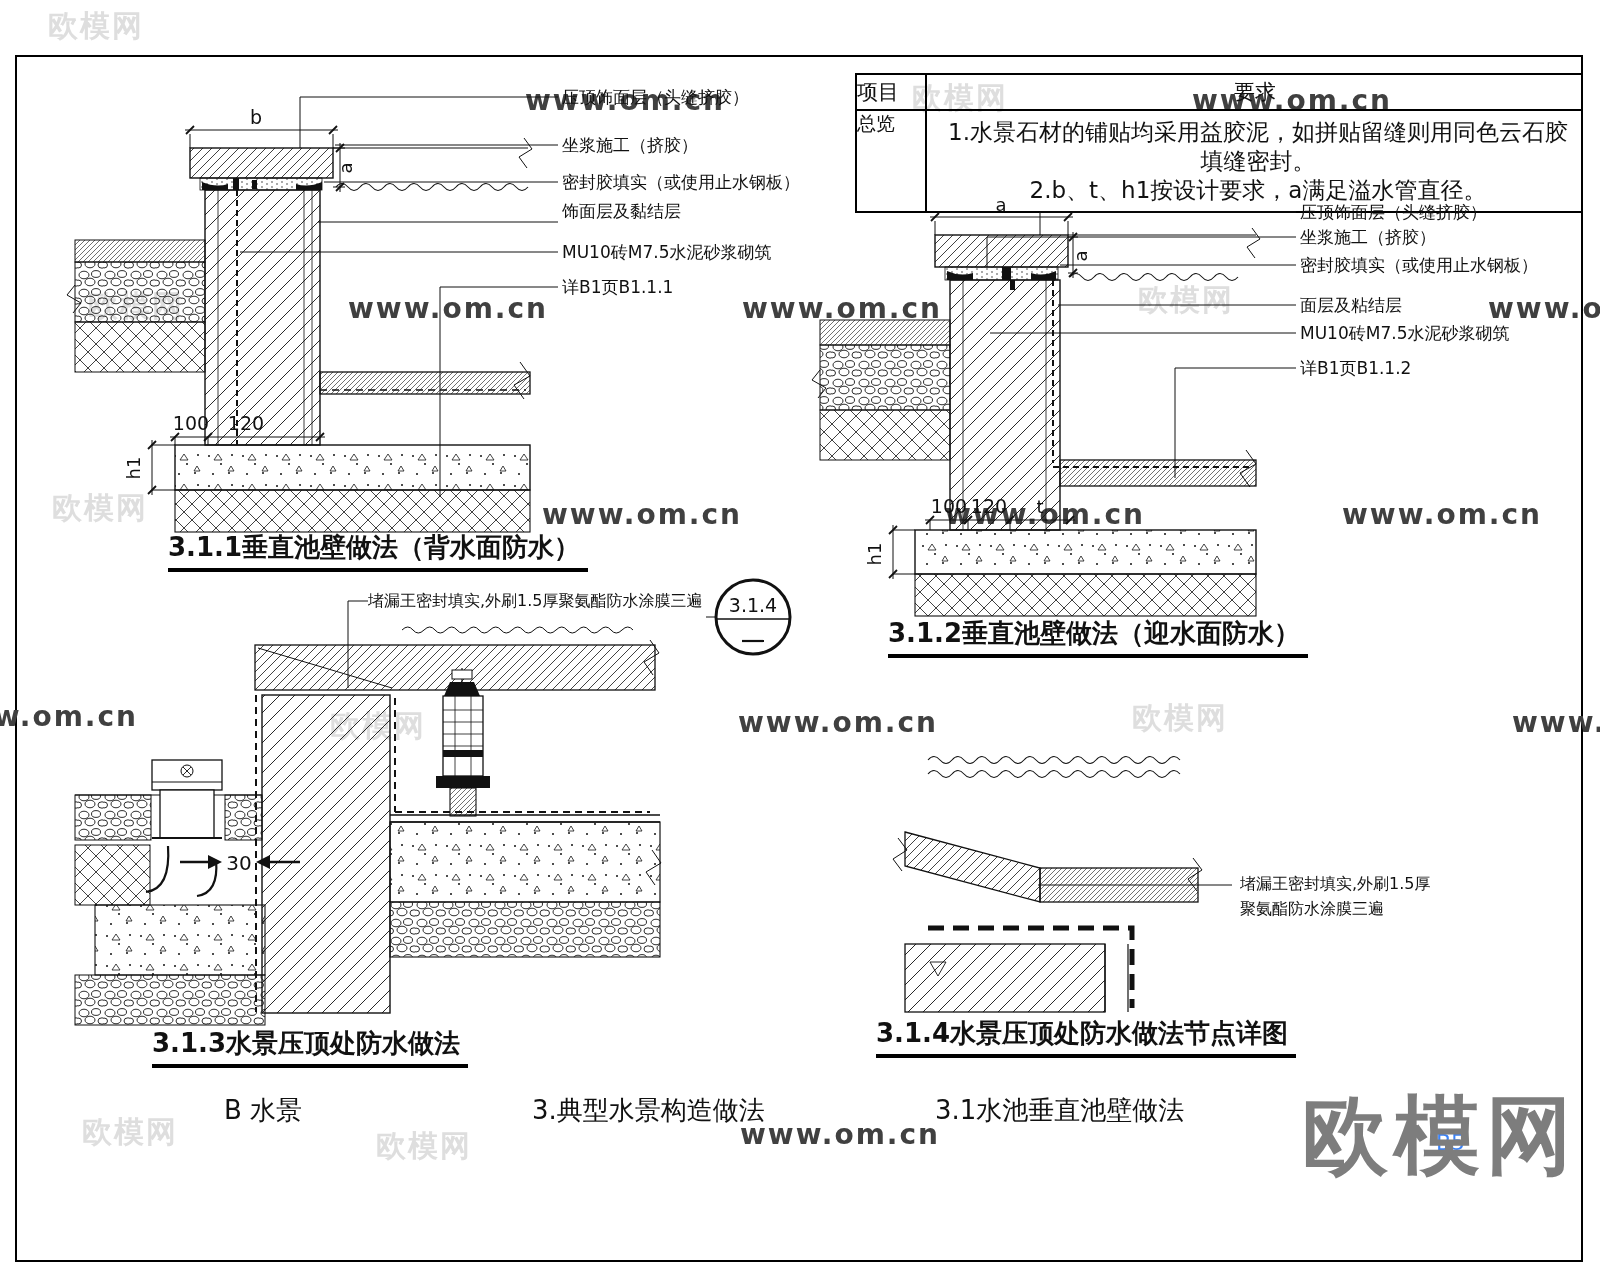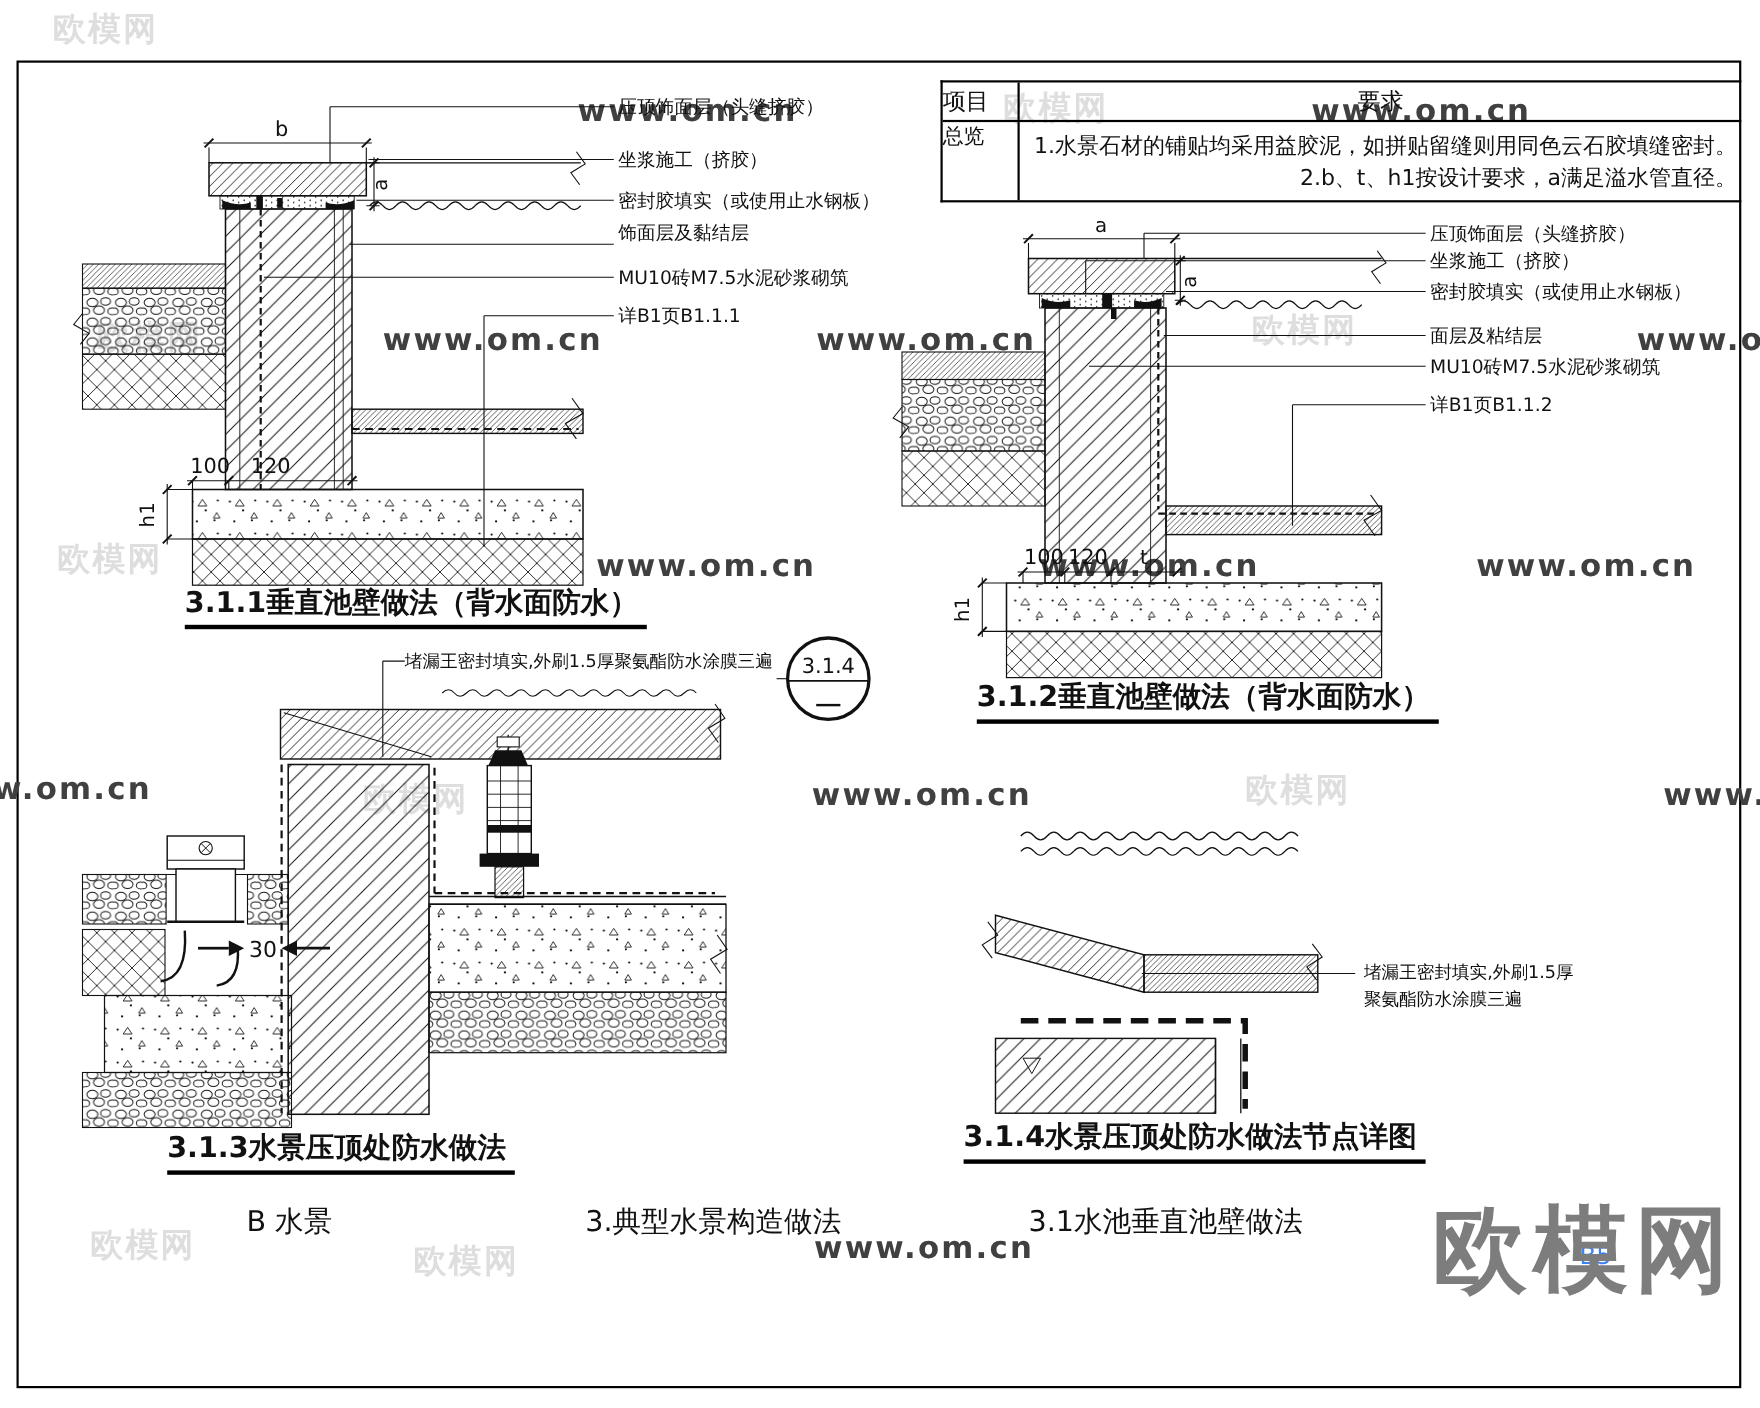--- a/index.html
+++ b/index.html
@@ -18,21 +18,21 @@
   .cap-label{position:absolute;font-size:26px;white-space:nowrap;z-index:2}
   .pagecode{position:absolute;font-size:22px;color:#3b82f6;z-index:2}
   .tbl{position:absolute;left:855px;top:73px;width:726px;border-top:2px solid #000;
        border-bottom:2px solid #000;border-left:2px solid #000;z-index:2;background:transparent}
   .tbl-head{display:flex;height:34px;border-bottom:2px solid #000}
   .tbl-body{display:flex;min-height:70px}
   .tbl-c1{width:68px;flex:0 0 68px;border-right:2px solid #000;text-align:left}
   .tbl-head .tbl-c1,.tbl-head .tbl-c2{font-size:21px;line-height:34px}
   .tbl-c2{flex:1;text-align:center}
   .tbl-body .tbl-c1{font-size:19px;padding-top:0}
-  .tbl-body .tbl-c2{text-align:right;font-size:20px;line-height:29px;padding:7px 4px 6px 10px}
+  .tbl-body .tbl-c2{text-align:center;font-size:23px;line-height:29px;padding:7px 4px 6px 10px}
   .lines{position:absolute;left:0;top:0;z-index:2}
 </style>
 </head>
 <body>
 
 <span class="wm brand" style="left:48px;top:6px">欧模网</span>
 <span class="wm site" style="left:525px;top:84px">www.om.cn</span>
 <span class="wm brand" style="left:912px;top:78px">欧模网</span>
 <span class="wm site" style="left:1192px;top:84px">www.om.cn</span>
 <span class="wm brand" style="left:88px;top:286px">欧模网</span>
@@ -298,21 +298,21 @@
 <div class="ann" style="left:562px;top:241px">MU10砖M7.5水泥砂浆砌筑</div>
 <div class="ann" style="left:562px;top:276px">详B1页B1.1.1</div>
 <div class="ttl" style="left:168px;top:530px">3.1.1垂直池壁做法（背水面防水）</div>
 
 <div class="ann" style="left:1300px;top:201px">压顶饰面层（头缝挤胶）</div>
 <div class="ann" style="left:1300px;top:226px">坐浆施工（挤胶）</div>
 <div class="ann" style="left:1300px;top:254px">密封胶填实（或使用止水钢板）</div>
 <div class="ann" style="left:1300px;top:294px">面层及粘结层</div>
 <div class="ann" style="left:1300px;top:322px">MU10砖M7.5水泥砂浆砌筑</div>
 <div class="ann" style="left:1300px;top:357px">详B1页B1.1.2</div>
-<div class="ttl" style="left:888px;top:616px">3.1.2垂直池壁做法（背水面防水）</div>
+<div class="ttl" style="left:888px;top:616px">3.1.2垂直池壁做法（迎水面防水）</div>
 
 <div class="ann-sm" style="left:368px;top:591px">堵漏王密封填实,外刷1.5厚聚氨酯防水涂膜三遍</div>
 <div class="ttl" style="left:152px;top:1026px">3.1.3水景压顶处防水做法</div>
 
 <div class="ann-sm" style="left:1240px;top:874px">堵漏王密封填实,外刷1.5厚</div>
 <div class="ann-sm" style="left:1240px;top:899px">聚氨酯防水涂膜三遍</div>
 <div class="ttl" style="left:876px;top:1016px">3.1.4水景压顶处防水做法节点详图</div>
 
 <div class="cap-label" style="left:224px;top:1093px">B 水景</div>
 <div class="cap-label" style="left:532px;top:1093px">3.典型水景构造做法</div>

